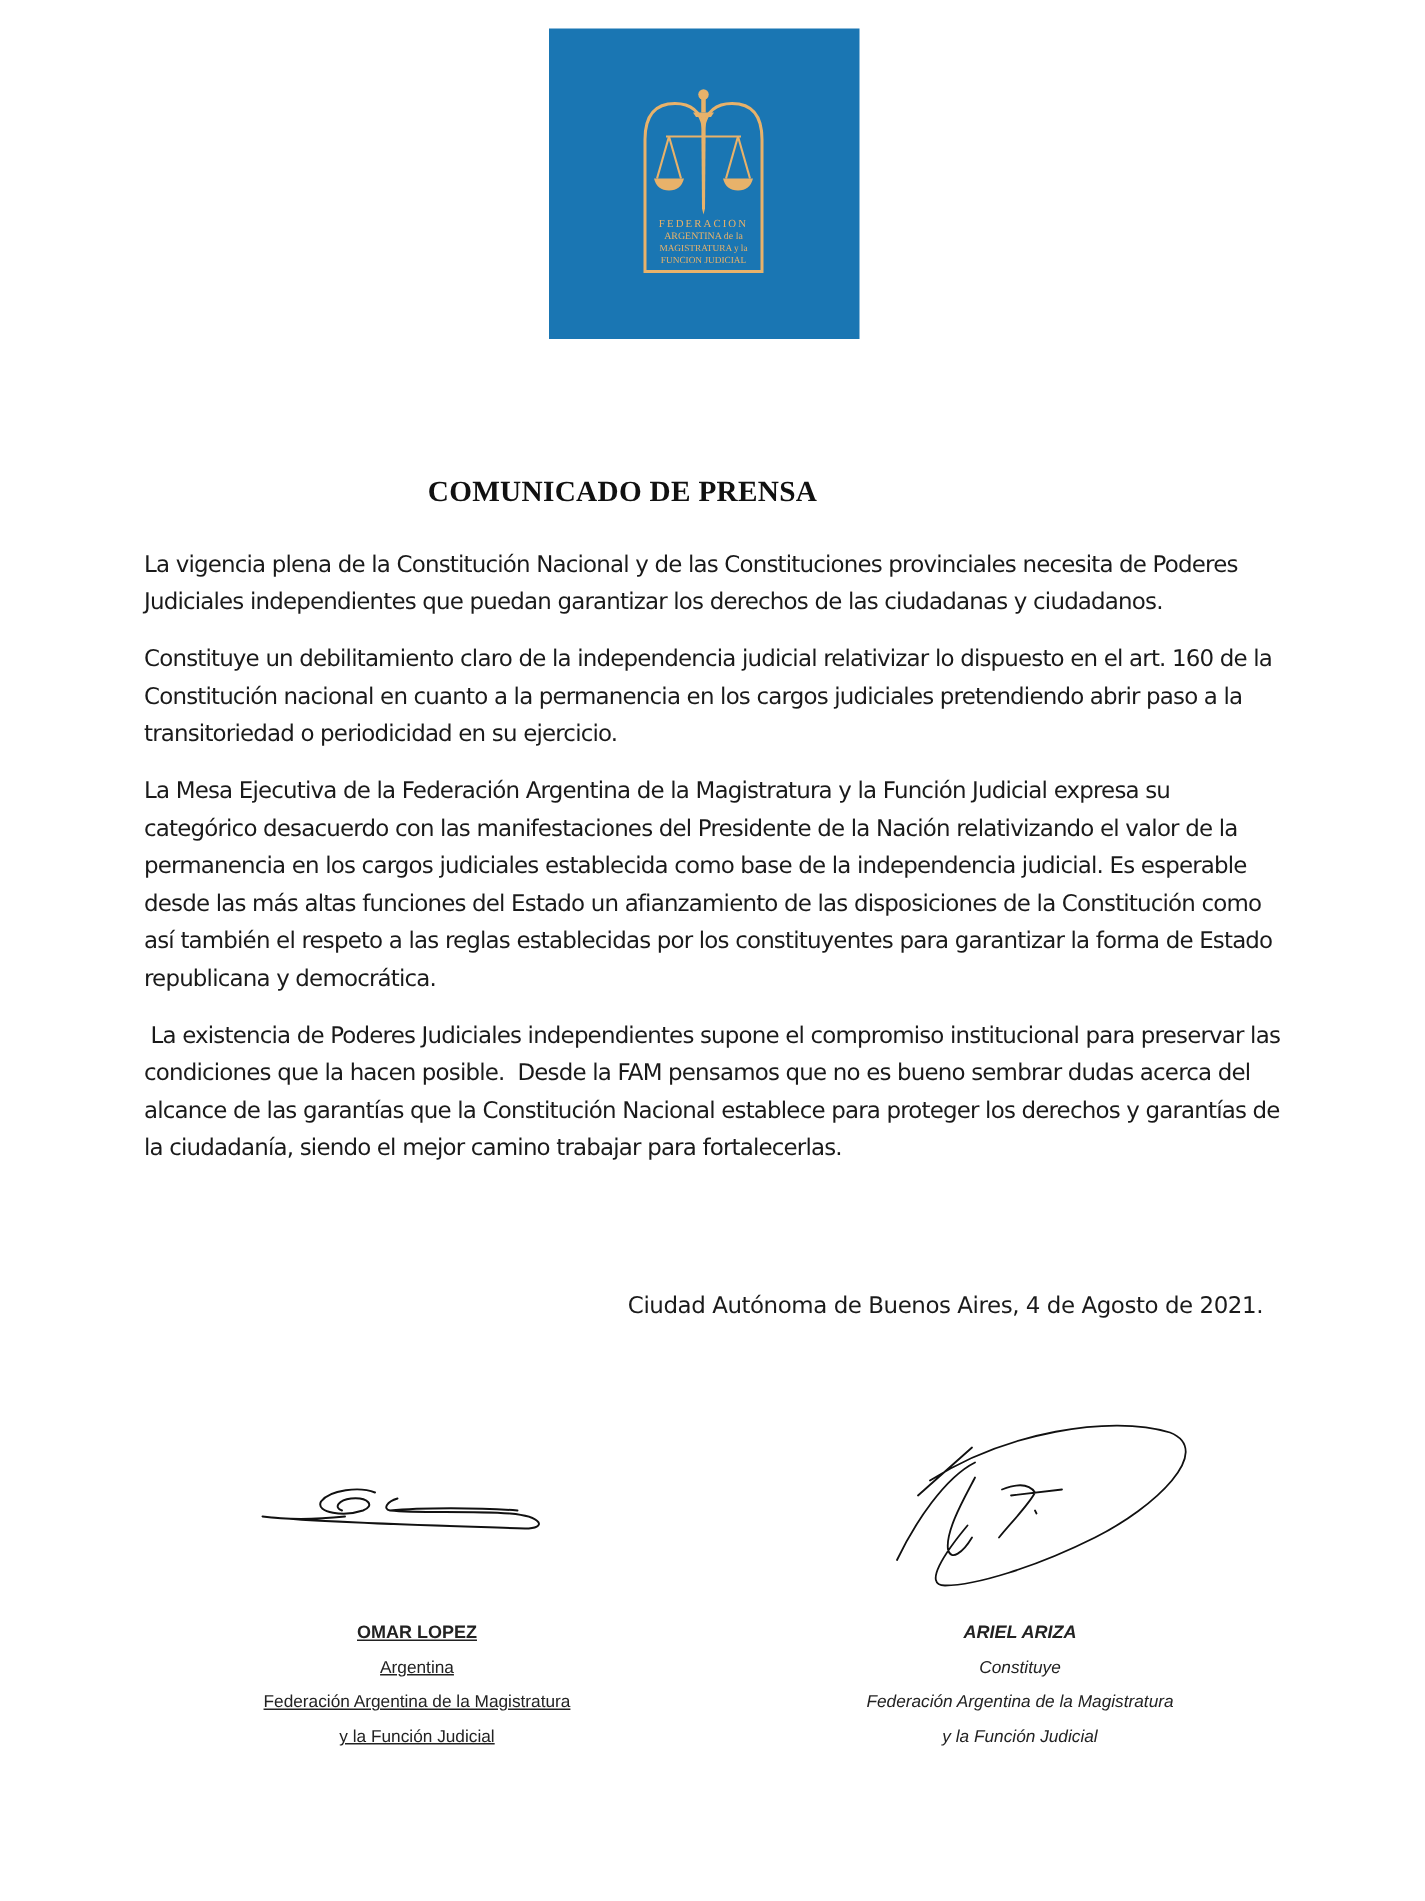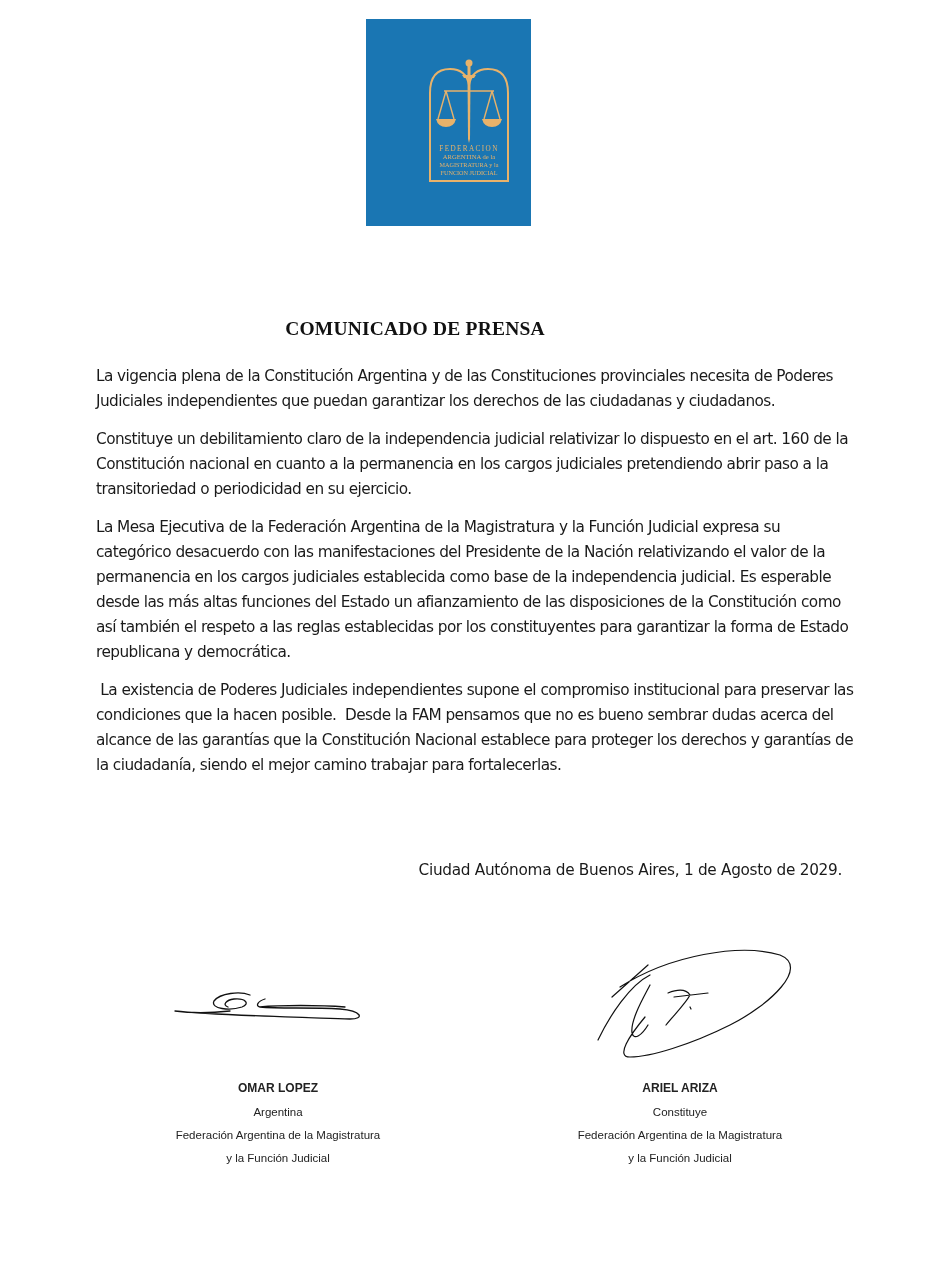--- a/index.html
+++ b/index.html
@@ -1,21 +1,21 @@
 <!DOCTYPE html>
 <html><head>
 <meta charset="utf-8">
 <style>
   html, body { margin: 0; padding: 0; }
   body {
     width: 950px; height: 1267px; background: #ffffff; position: relative; overflow: hidden;
     color: #1a1a1a;
   }
   .logo {
-    position: absolute; left: 366px; top: 19px; width: 165px; height: 207px;
+    position: absolute; left: 366px; top: 19px; width: 207px; height: 207px;
     background: #1a76b3;
   }
   .logo svg { position: absolute; left: 0; top: 0; }
   .title {
     position: absolute; left: 0; width: 830px; top: 318px; text-align: center;
     font-family: "Liberation Serif", serif; font-weight: bold; font-size: 19.5px;
     letter-spacing: 0.2px; color: #111;
   }
   .body {
     position: absolute; left: 96px; top: 364px; width: 760px;
@@ -25,21 +25,21 @@
   .body p { margin: 0 0 13px 0; }
   .date {
     position: absolute; right: 108px; top: 861px;
     font-family: "DejaVu Sans", sans-serif; font-size: 15.3px; letter-spacing: -0.3px;
     color: #1a1a1a;
   }
   .sig {
     position: absolute; width: 320px; text-align: center;
     font-family: "Liberation Sans", sans-serif; font-size: 11.5px; color: #222;
   }
-  .sig.left { left: 118px; }
+  .sig.left { left: 118px; text-decoration: underline; }
   .sig.right { left: 520px; }
   .sig .name { font-weight: bold; font-size: 12px; margin-bottom: 11px; }
   .sig .line { margin-bottom: 11px; }
   .sig-drawing { position: absolute; }
 </style>
 </head>
 <body>
 
 <div class="logo">
   <svg width="207" height="207" viewBox="0 0 207 207">
@@ -73,27 +73,27 @@
       <text x="103" y="140" font-size="6.6">ARGENTINA de la</text>
       <text x="103" y="148" font-size="6.2">MAGISTRATURA y la</text>
       <text x="103" y="156" font-size="6.2">FUNCION JUDICIAL</text>
     </g>
   </svg>
 </div>
 
 <div class="title">COMUNICADO DE PRENSA</div>
 
 <div class="body">
-  <p>La vigencia plena de la Constitución Argentina y de las Constituciones provinciales necesita de Poderes Judiciales independientes que puedan garantizar los derechos de las ciudadanas y ciudadanos.</p>
+  <p>La vigencia plena de la Constitución Nacional y de las Constituciones provinciales necesita de Poderes Judiciales independientes que puedan garantizar los derechos de las ciudadanas y ciudadanos.</p>
   <p>Constituye un debilitamiento claro de la independencia judicial relativizar lo dispuesto en el art. 160 de la Constitución nacional en cuanto a la permanencia en los cargos judiciales pretendiendo abrir paso a la transitoriedad o periodicidad en su ejercicio.</p>
   <p>La Mesa Ejecutiva de la Federación Argentina de la Magistratura y la Función Judicial expresa su categórico desacuerdo con las manifestaciones del Presidente de la Nación relativizando el valor de la permanencia en los cargos judiciales establecida como base de la independencia judicial. Es esperable desde las más altas funciones del Estado un afianzamiento de las disposiciones de la Constitución como así también el respeto a las reglas establecidas por los constituyentes para garantizar la forma de Estado republicana y democrática.</p>
   <p style="white-space: pre-wrap;"> La existencia de Poderes Judiciales independientes supone el compromiso institucional para preservar las condiciones que la hacen posible.  Desde la FAM pensamos que no es bueno sembrar dudas acerca del alcance de las garantías que la Constitución Nacional establece para proteger los derechos y garantías de la ciudadanía, siendo el mejor camino trabajar para fortalecerlas.</p>
 </div>
 
-<div class="date">Ciudad Autónoma de Buenos Aires, 1 de Agosto de 2029.</div>
+<div class="date">Ciudad Autónoma de Buenos Aires, 4 de Agosto de 2021.</div>
 
 <svg class="sig-drawing" style="left:170px; top:985px;" width="200" height="50" viewBox="0 0 200 50">
   <path d="M5 26 C40 30 120 32 180 34 C195 34 192 26 170 24 C140 22 110 24 90 22 C85 21 88 16 95 14
            M90 22 C110 20 150 20 175 22
            M5 26 C20 28 40 28 60 26
            M80 10 C70 6 50 8 44 16 C40 24 60 26 72 22 C80 19 76 13 64 14 C56 15 52 20 58 22" fill="none" stroke="#111" stroke-width="1.3" stroke-linecap="round"></path>
 </svg>
 
 <svg class="sig-drawing" style="left:590px; top:945px;" width="210" height="120" viewBox="0 0 210 120">
   <path d="M8 95 C20 70 40 40 60 30
@@ -105,18 +105,18 @@
            M100 62 L101 64" fill="none" stroke="#111" stroke-width="1.2" stroke-linecap="round"></path>
 </svg>
 
 <div class="sig left" style="top:1081px;">
   <div class="name">OMAR LOPEZ</div>
   <div class="line">Argentina</div>
   <div class="line">Federación Argentina de la Magistratura</div>
   <div class="line">y la Función Judicial</div>
 </div>
 
-<div class="sig right" style="top:1081px;">
+<div class="sig right" style="top:1081px;font-style:italic;">
   <div class="name">ARIEL ARIZA</div>
   <div class="line">Constituye</div>
   <div class="line">Federación Argentina de la Magistratura</div>
   <div class="line">y la Función Judicial</div>
 </div>
 
 </body></html>

